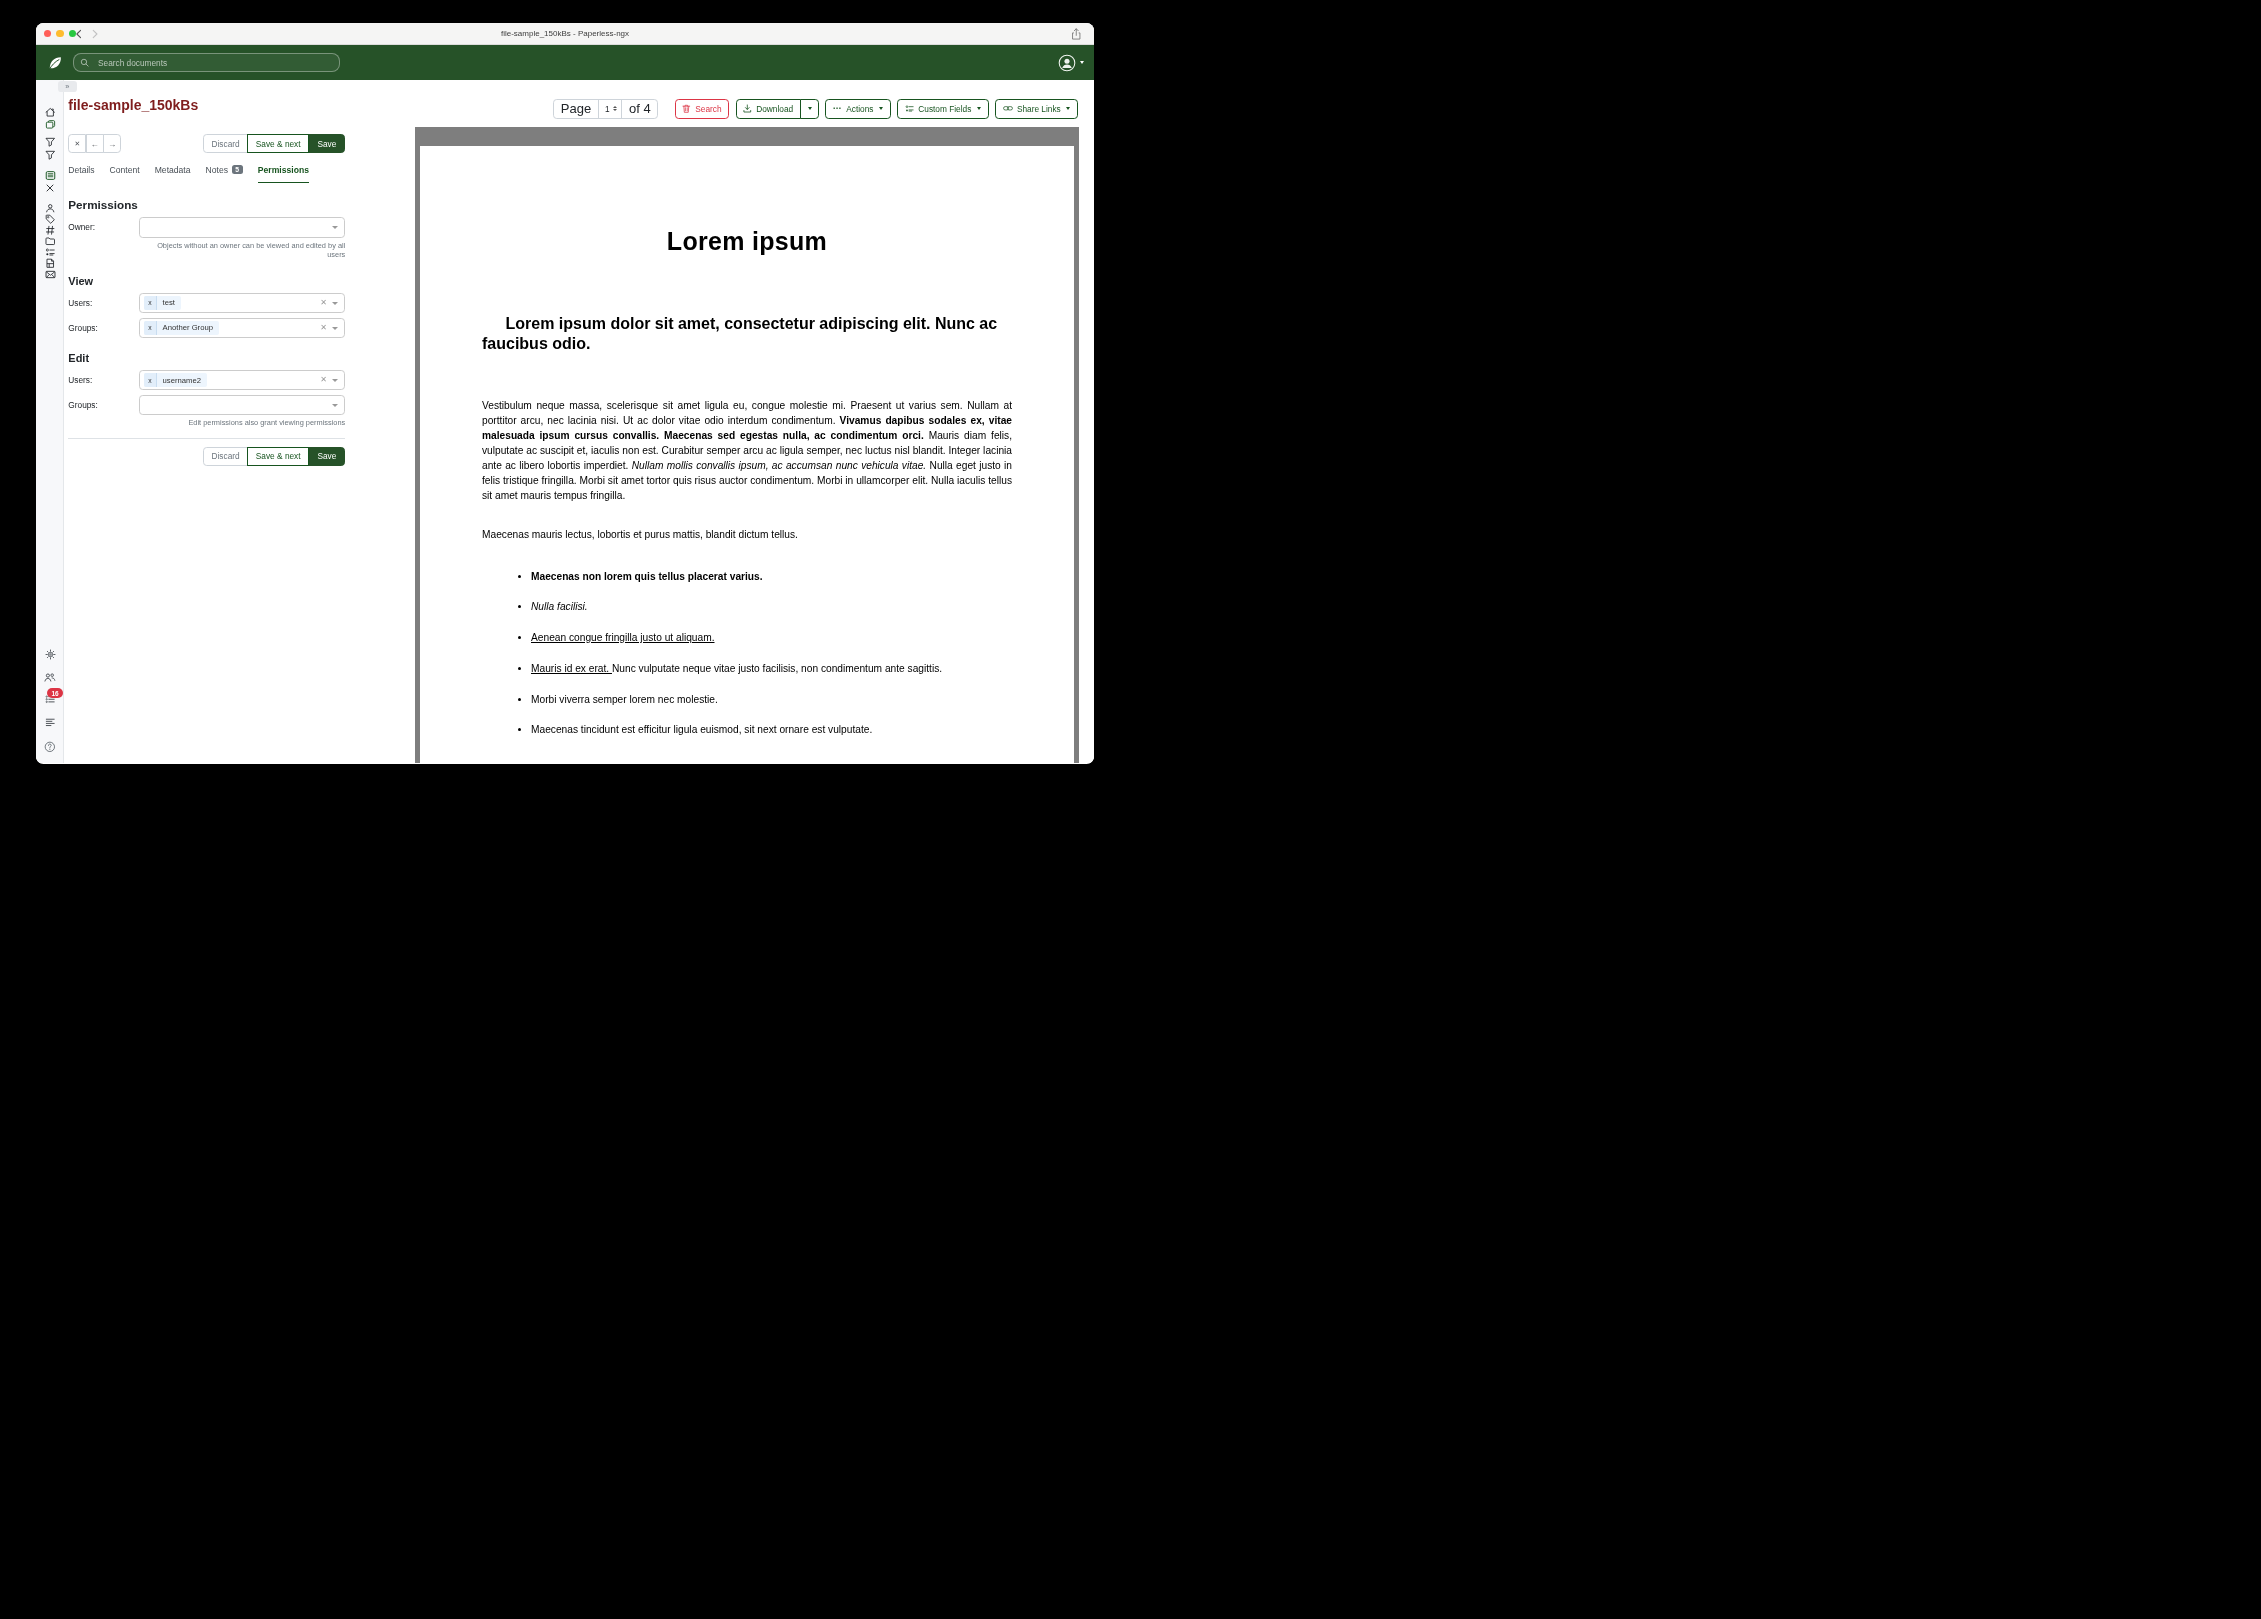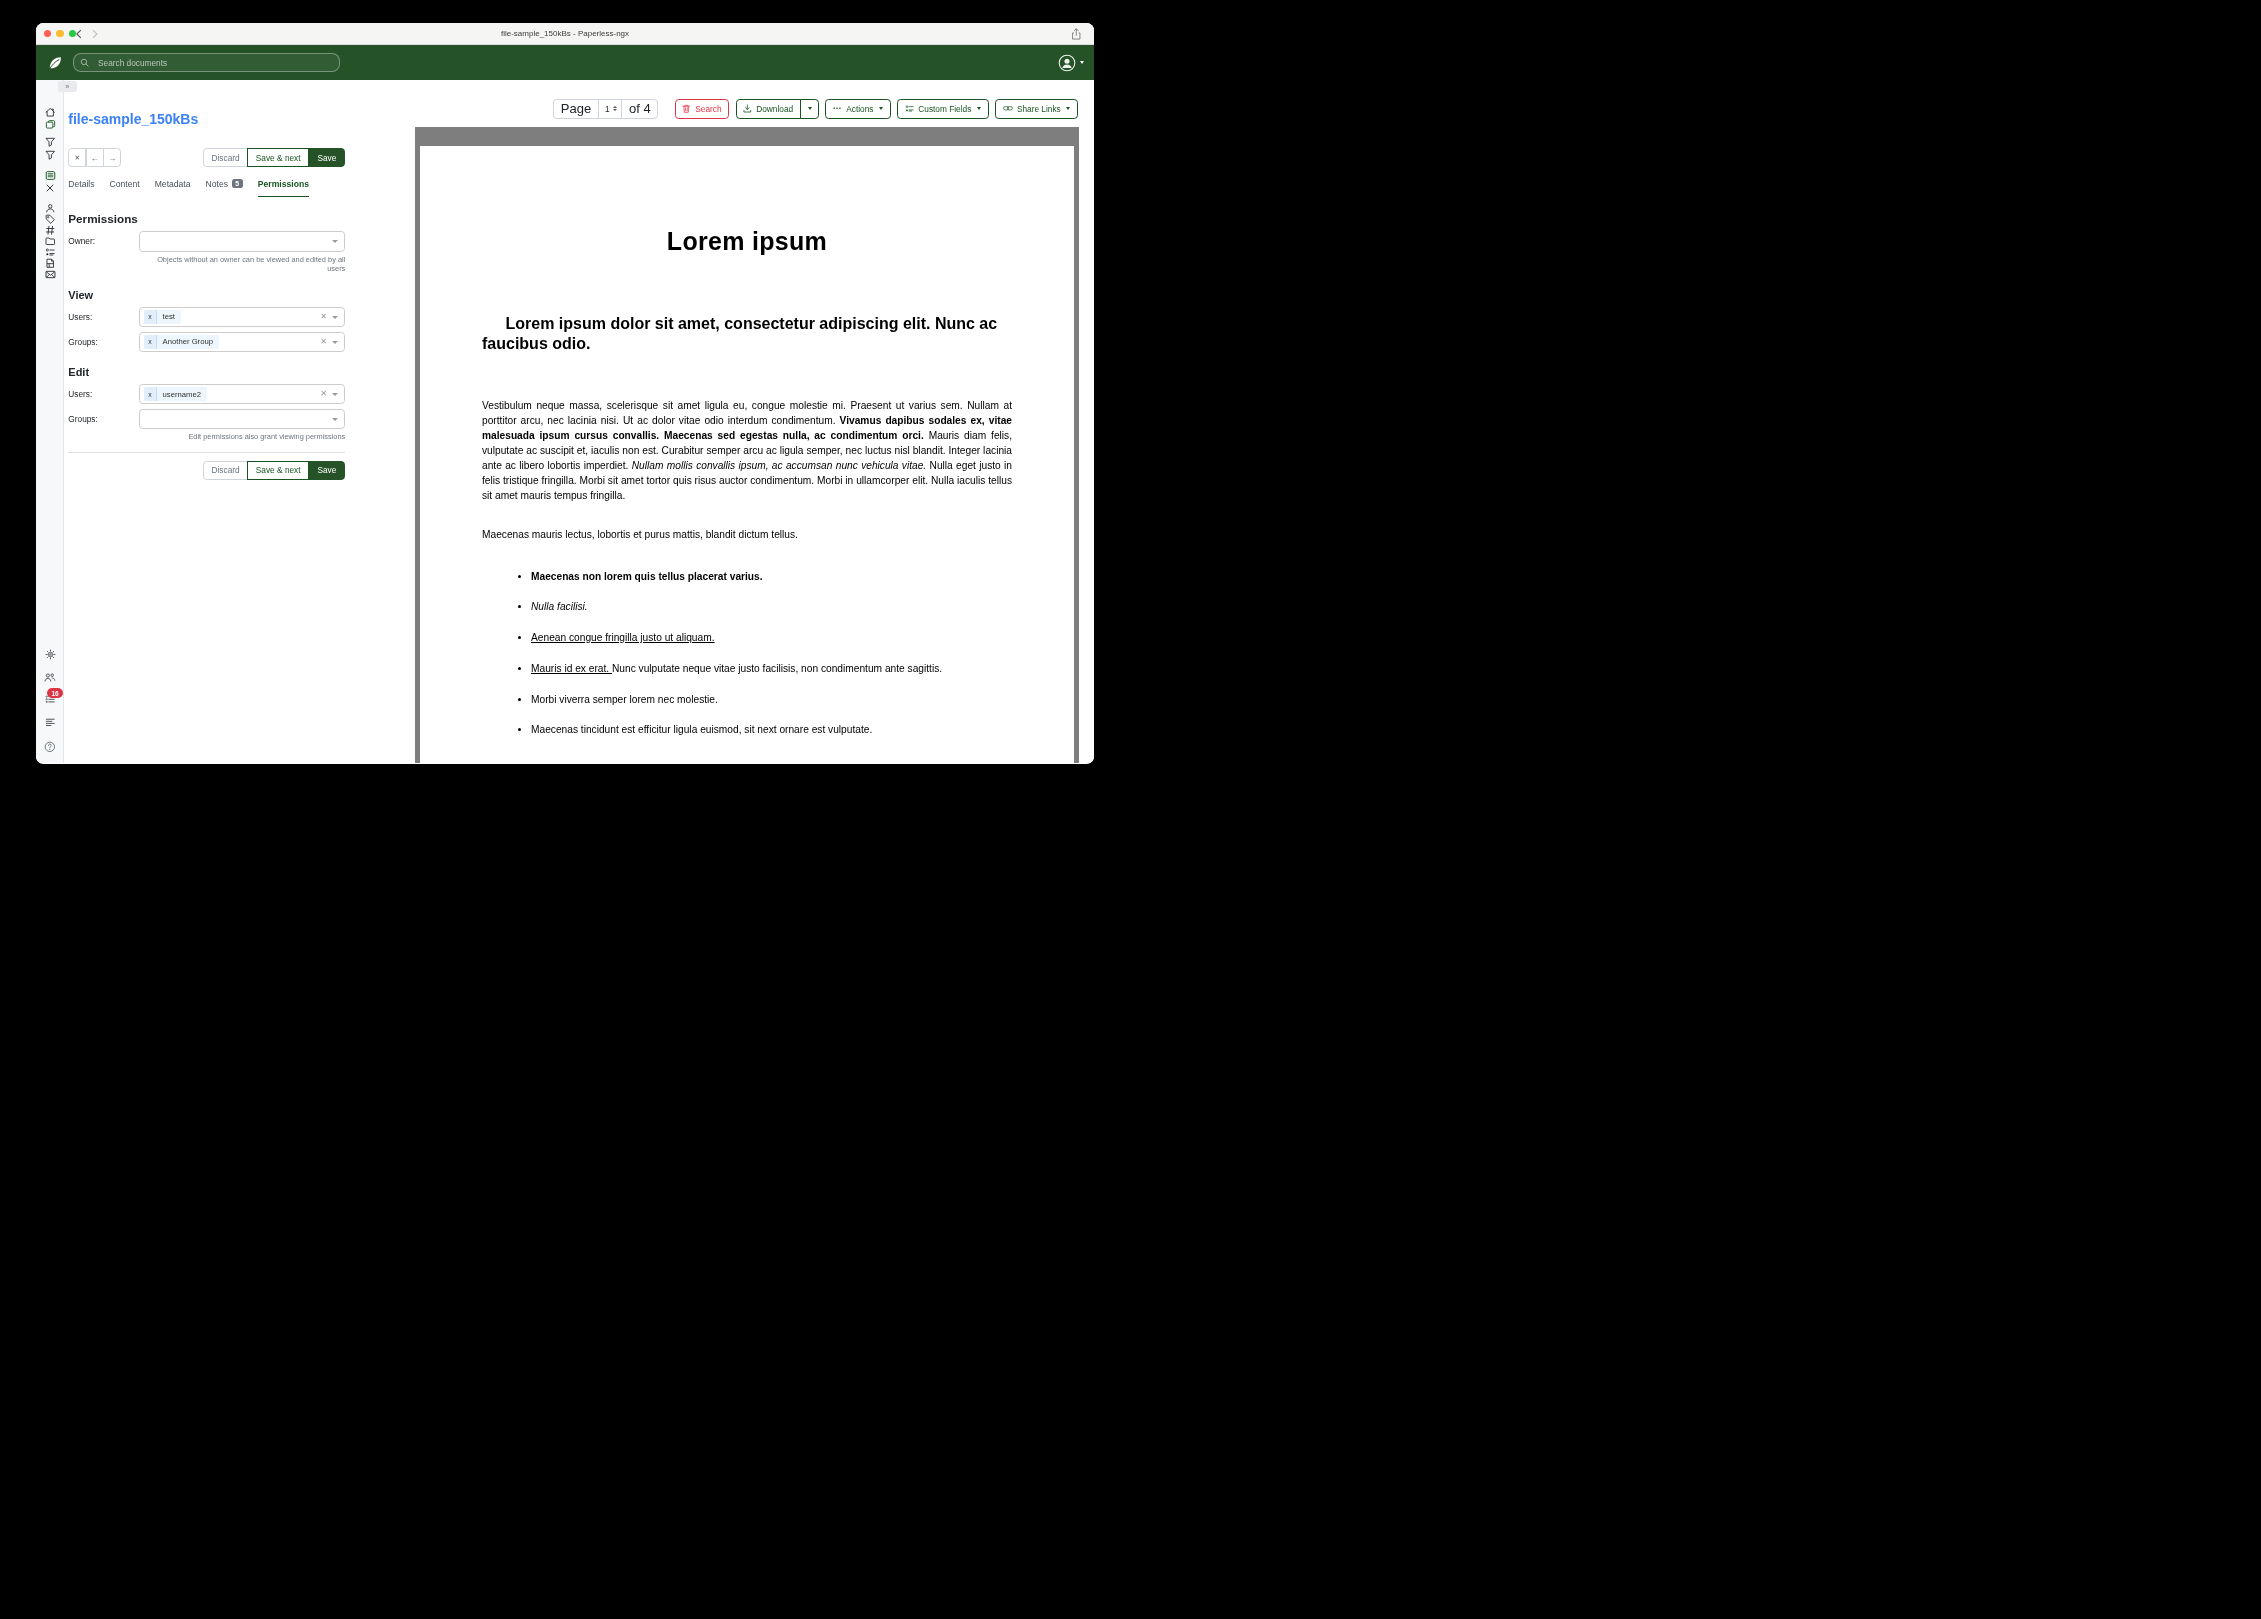--- a/index.html
+++ b/index.html
@@ -38,21 +38,21 @@
   .main{ position:relative; display:flex; height:683px; background:#fff; }
   .sidebar{ position:relative; width:28px; background:#f7f8fa; border-right:0.6px solid #e4e7ea; flex:0 0 28px; }
   .sb-icon{ position:absolute; left:8px; width:12.3px; height:12.3px; display:flex; align-items:center; justify-content:center; }
   .task-badge{ position:absolute; left:11px; top:608px; min-width:16px; height:10px; background:#dc3545; color:#fff;
     font-size:6.5px; font-weight:700; border-radius:5px; display:flex; align-items:center; justify-content:center; padding:0 3.7px; z-index:3; }
   .expand-btn{ position:absolute; left:22px; top:1.2px; width:18.5px; height:10.5px; background:#e8eaed; border:none;
     border-radius:3.1px; color:#6c757d; font-size:7.4px; line-height:9.3px; text-align:center; z-index:4; cursor:pointer; }
   .content{ position:relative; flex:1; background:#fff; }
   
   .left-pane{ position:absolute; left:4.3px; top:8.6px; width:277px; }
-  .doc-title{ font-size:14px; font-weight:600; color:#3b82f6; margin-top:21px; line-height:18.5px; }
+  .doc-title{ font-size:14px; font-weight:600; color:#7f1d1d; margin-top:7px; line-height:18.5px; }
   .nav-row{ margin-top:20px; display:flex; justify-content:space-between; align-items:center; }
   .btn{ height:19px; border:0.6px solid #ced4da; background:#fff; font-size:8.3px; color:#495057;
     display:inline-flex; align-items:center; justify-content:center; cursor:pointer; font-family:inherit; }
   .btn-group{ display:flex; }
   .btn-group .btn+.btn{ margin-left:-0.6px; }
   .btn-group .btn:first-child{ border-radius:3.7px 0 0 3.7px; }
   .btn-group .btn:last-child{ border-radius:0 3.7px 3.7px 0; }
   .nav-sm{ width:18px; color:#55595e; }
   .btn-discard{ color:#6c757d; padding:0 7.4px; }
   .btn-savenext{ color:#17541f; border-color:#17541f; font-weight:400; padding:0 7.4px; z-index:1; }

